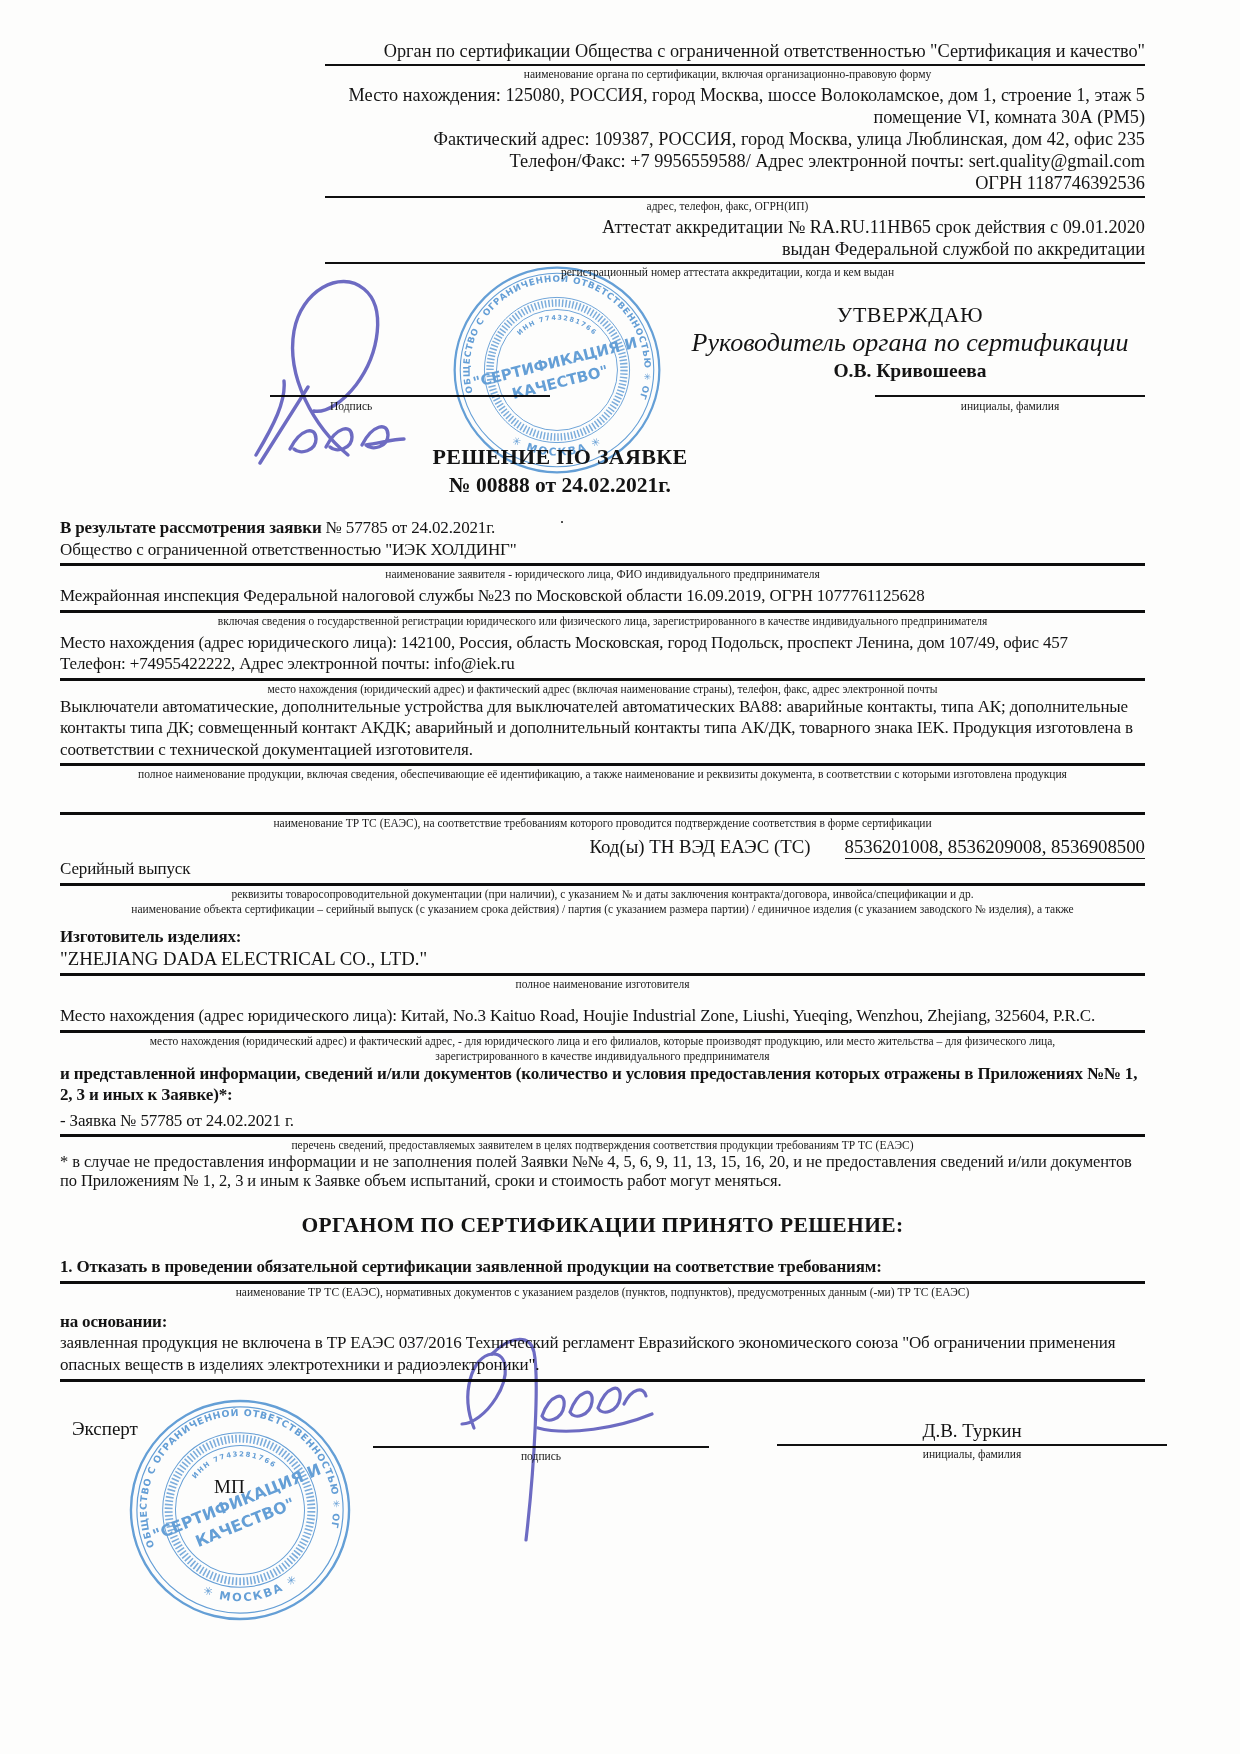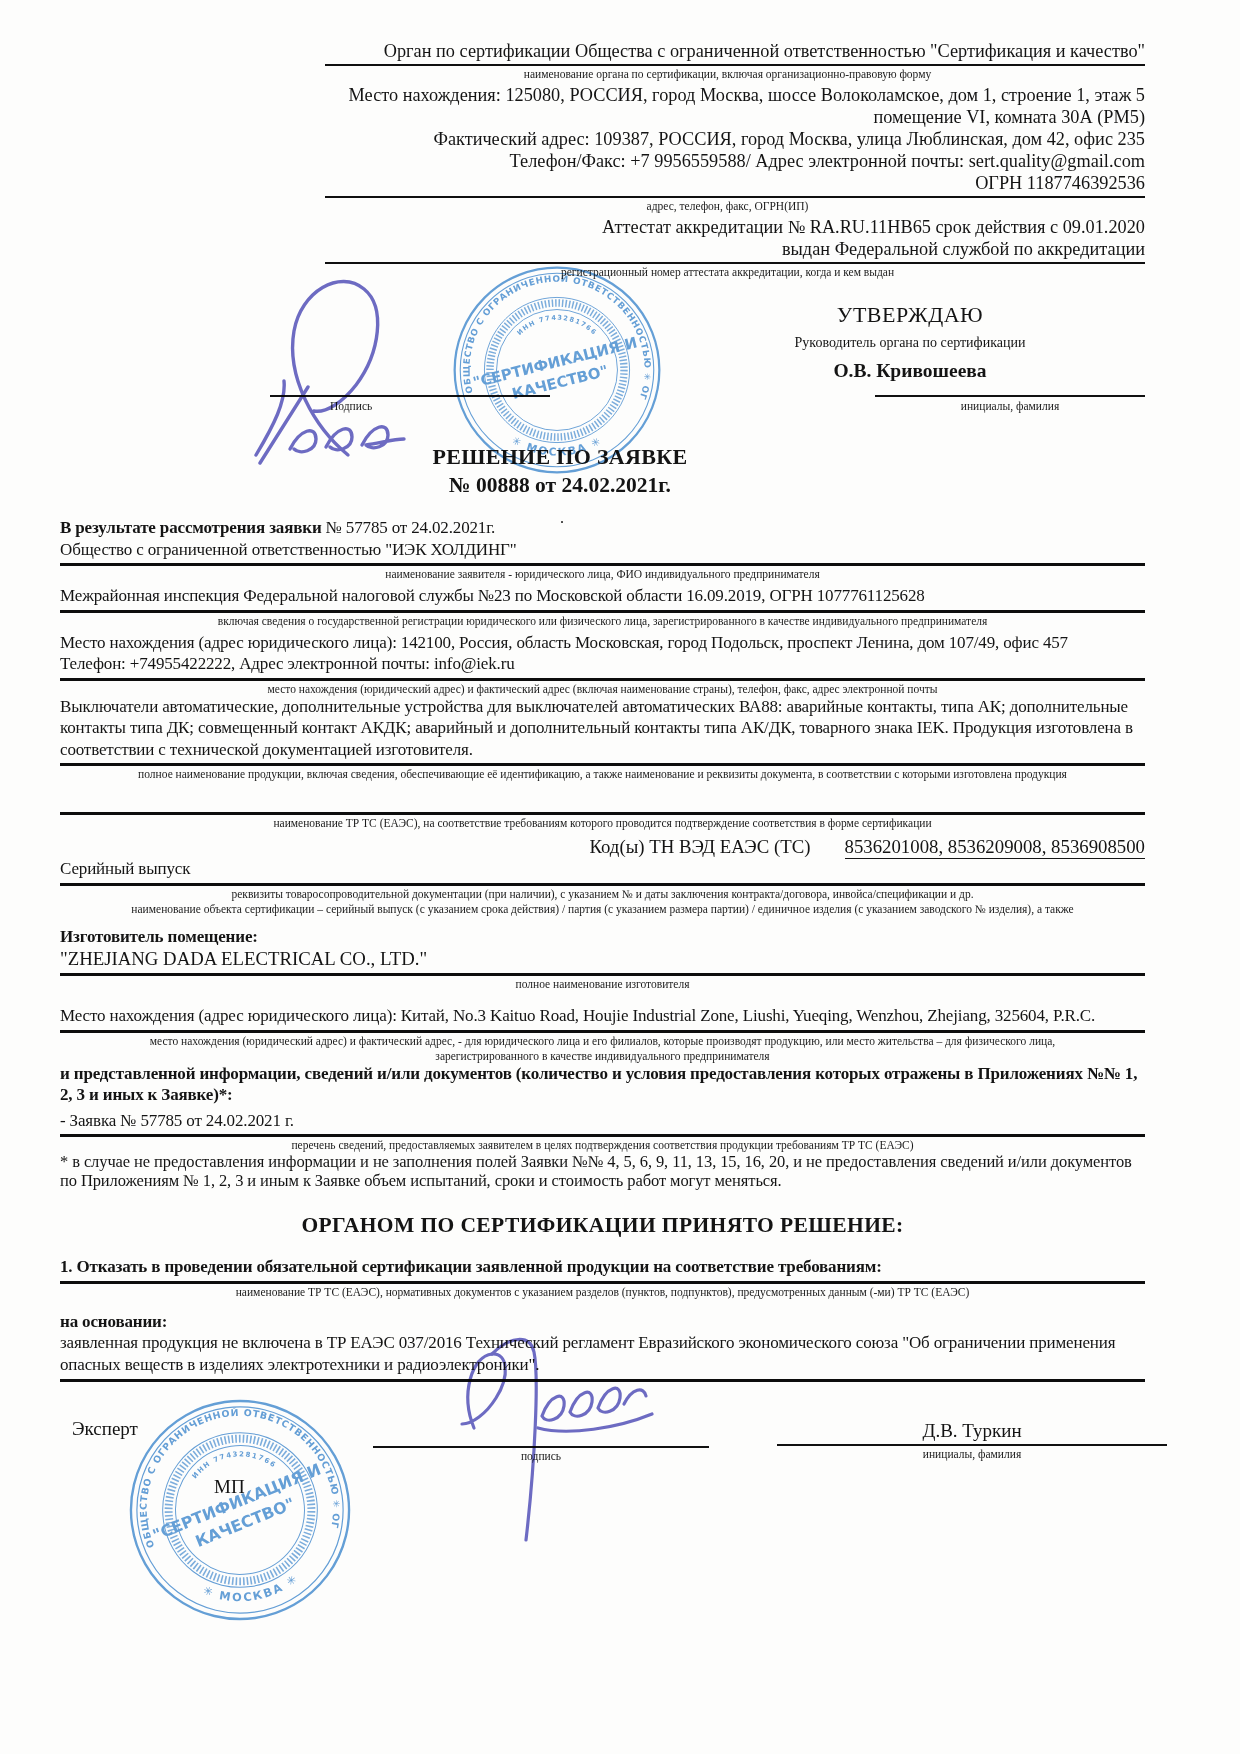--- a/index.html
+++ b/index.html
@@ -20,21 +20,21 @@
   .hdr{width:1085px;}
   .hdr .hline{font-size:18.3px;line-height:22px;text-align:right;white-space:nowrap;}
   .hdr-center{margin-left:250px;width:835px;text-align:center;}
   .hdr .rule{margin-left:265px;width:820px;margin-top:2px;}
   .hdr .grp{margin-top:3px;}
 
   
   .approve-zone{position:relative;height:238px;}
   .approve-block{position:absolute;right:0;top:22px;width:470px;text-align:center;}
   .approve-block .a1{font-size:22px;font-weight:normal;line-height:27px;letter-spacing:0.5px;}
-  .approve-block .a2{font-size:14px;line-height:29px;}
+  .approve-block .a2{font-size:26px;line-height:29px;font-style:italic;}
   .approve-block .a3{font-size:19.5px;font-weight:bold;line-height:27px;}
   .sigline{position:absolute;border-top:2px solid #111;}
   .sigline .lbl{margin-top:3px;}
   .doc-title{position:absolute;left:225px;top:164px;width:550px;text-align:center;}
   .doc-title .t1{font-size:22px;font-weight:bold;line-height:28px;letter-spacing:0.3px;}
   .doc-title .t2{font-size:21.5px;font-weight:bold;line-height:29px;}
   .title-dot{position:absolute;left:500px;top:230px;font-size:16px;}
 
   
   .par{margin-top:0;}
@@ -170,21 +170,21 @@
     <div class="spacer28"></div>
     <div class="rule-heavy"></div>
     <div class="lbl">наименование ТР ТС (ЕАЭС), на соответствие требованиям которого проводится подтверждение соответствия в форме сертификации</div>
 
     <div class="codes-line mt6"><span>Код(ы) ТН ВЭД ЕАЭС (ТС)</span><span class="codes-val">8536201008, 8536209008, 8536908500</span></div>
     <div class="line mt8">Серийный выпуск</div>
     <div class="rule-heavy"></div>
     <div class="lbl">реквизиты товаросопроводительной документации (при наличии), с указанием № и даты заключения контракта/договора, инвойса/спецификации и др.</div>
     <div class="lbl">наименование объекта сертификации – серийный выпуск (с указанием срока действия) / партия (с указанием размера партии) / единичное изделия (с указанием заводского № изделия), а также</div>
 
-    <div class="line b mt10">Изготовитель помещение:</div>
+    <div class="line b mt10">Изготовитель изделиях:</div>
     <div class="maker-name">"ZHEJIANG DADA ELECTRICAL CO., LTD."</div>
     <div class="rule-heavy"></div>
     <div class="lbl">полное наименование изготовителя</div>
 
     <div class="line mt14">Место нахождения (адрес юридического лица): Китай, No.3 Kaituo Road, Houjie Industrial Zone, Liushi, Yueqing, Wenzhou, Zhejiang, 325604, P.R.C.</div>
     <div class="rule-heavy"></div>
     <div class="lbl">место нахождения (юридический адрес) и фактический адрес, - для юридического лица и его филиалов, которые производят продукцию, или место жительства – для физического лица,</div>
     <div class="lbl">зарегистрированного в качестве индивидуального предпринимателя</div>
 
     <div class="line b">и представленной информации, сведений и/или документов (количество и условия предоставления которых отражены в Приложениях №№ 1, 2, 3 и иных к Заявке)*:</div>

